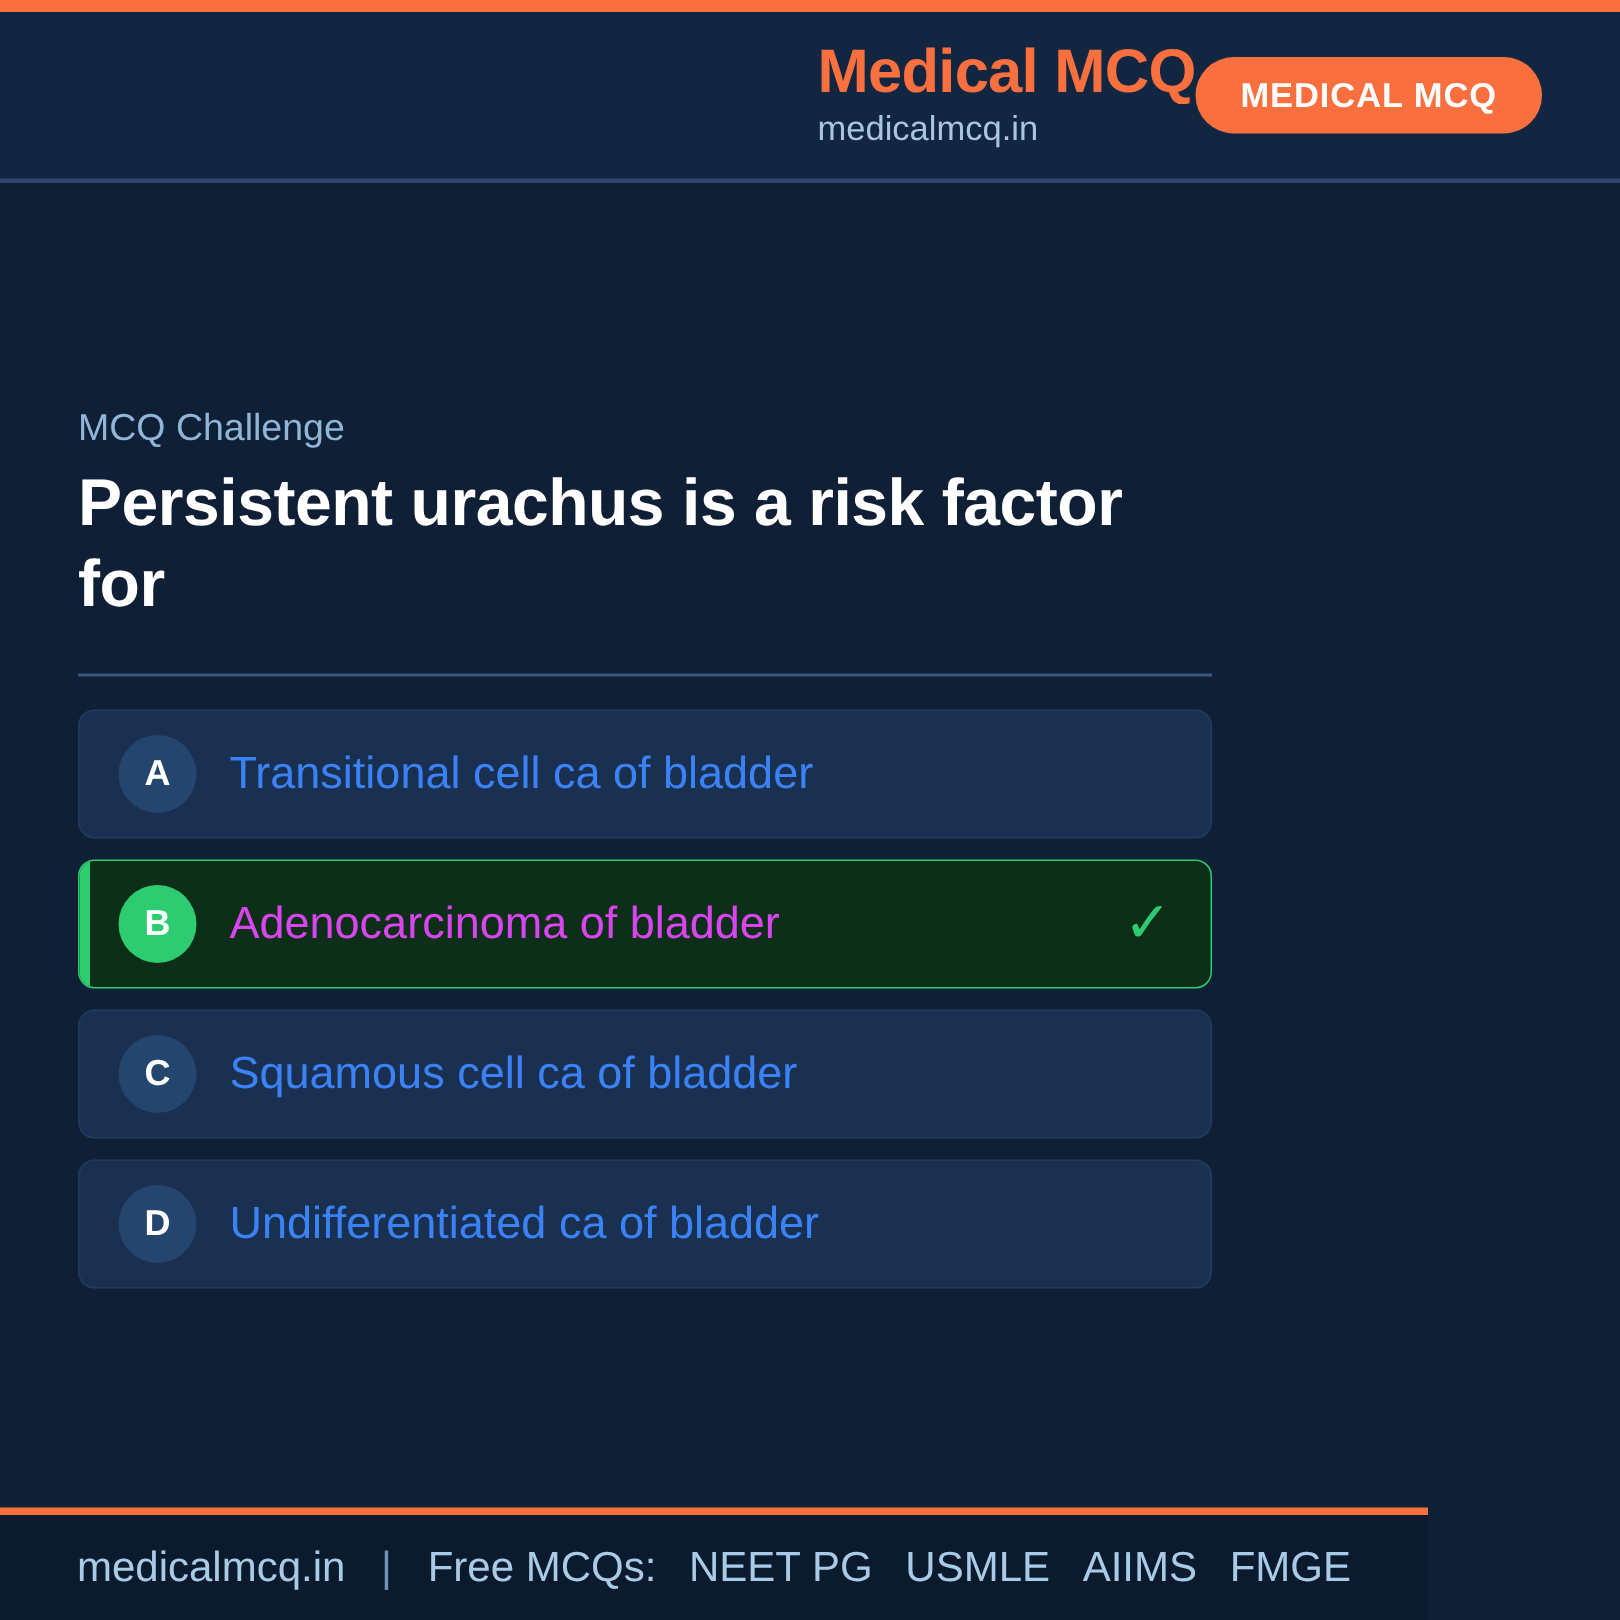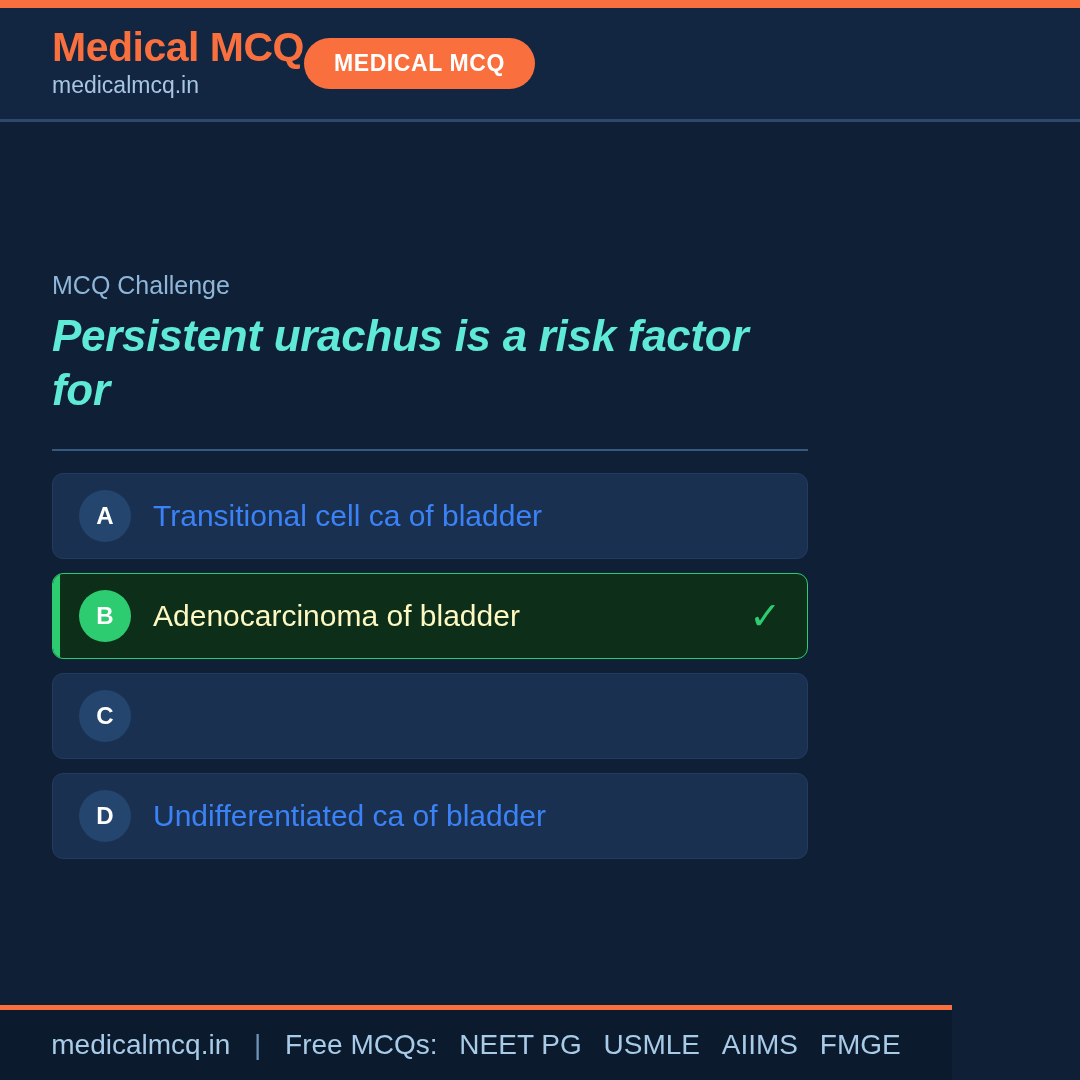--- a/index.html
+++ b/index.html
@@ -28,21 +28,21 @@
   
   .header {
     position: absolute;
     top: 8px; left: 0;
     width: 1080px;
     height: 114px;
     background: #122642;
     border-bottom: 3px solid #2d4a6d;
     display: flex;
     align-items: center;
-    justify-content: flex-start;
+    justify-content: flex-end;
     padding: 12px 52px;
   }
 
   .brand-block { display: flex; flex-direction: column; justify-content: center; }
 
   .brand-title {
     font-size: 41px;
     font-weight: bold;
     color: #f9703e;
     line-height: 1.05;
@@ -81,24 +81,23 @@
 
   .eyebrow {
     font-size: 25px;
     color: #8fb6d8;
     margin-bottom: 9px;
   }
 
   .question {
     font-size: 44px;
     font-weight: bold;
-    color: #5eead4;
+    color: #ffffff;
     line-height: 1.22;
     letter-spacing: -0.3px;
-    font-style: italic;
   }
 
   .divider {
     height: 2px;
     background: #35597f;
     margin: 33px 0 22px 0;
   }
 
   
   .options { display: flex; flex-direction: column; gap: 14px; }
@@ -151,21 +150,21 @@
     background: #0d2e18;
     border: 1px solid #2ecc71;
   }
   .option.correct .accent-bar {
     position: absolute;
     left: 0; top: 0; bottom: 0;
     width: 7px;
     background: #2ecc71;
   }
   .option.correct .option-letter { background: #2ecc71; color: #ffffff; }
-  .option.correct .option-text { color: #fef9c3; }
+  .option.correct .option-text { color: #d946ef; }
   .option.correct .option-check { visibility: visible; }
 
   
   .footer {
     position: absolute;
     bottom: 0; left: 0;
     width: 952px;
     height: 75px;
     background: #0b1a2d;
     border-top: 5px solid #f9703e;
@@ -212,20 +211,21 @@
 
     <div class="option correct">
       <div class="accent-bar"></div>
       <div class="option-letter">B</div>
       <div class="option-text">Adenocarcinoma of bladder</div>
       <div class="option-check">✓</div>
     </div>
 
     <div class="option">
       <div class="option-letter">C</div>
+      <div class="option-text">Squamous cell ca of bladder</div>
       <div class="option-check"></div>
     </div>
 
     <div class="option">
       <div class="option-letter">D</div>
       <div class="option-text">Undifferentiated ca of bladder</div>
       <div class="option-check"></div>
     </div>
 
   </div>

